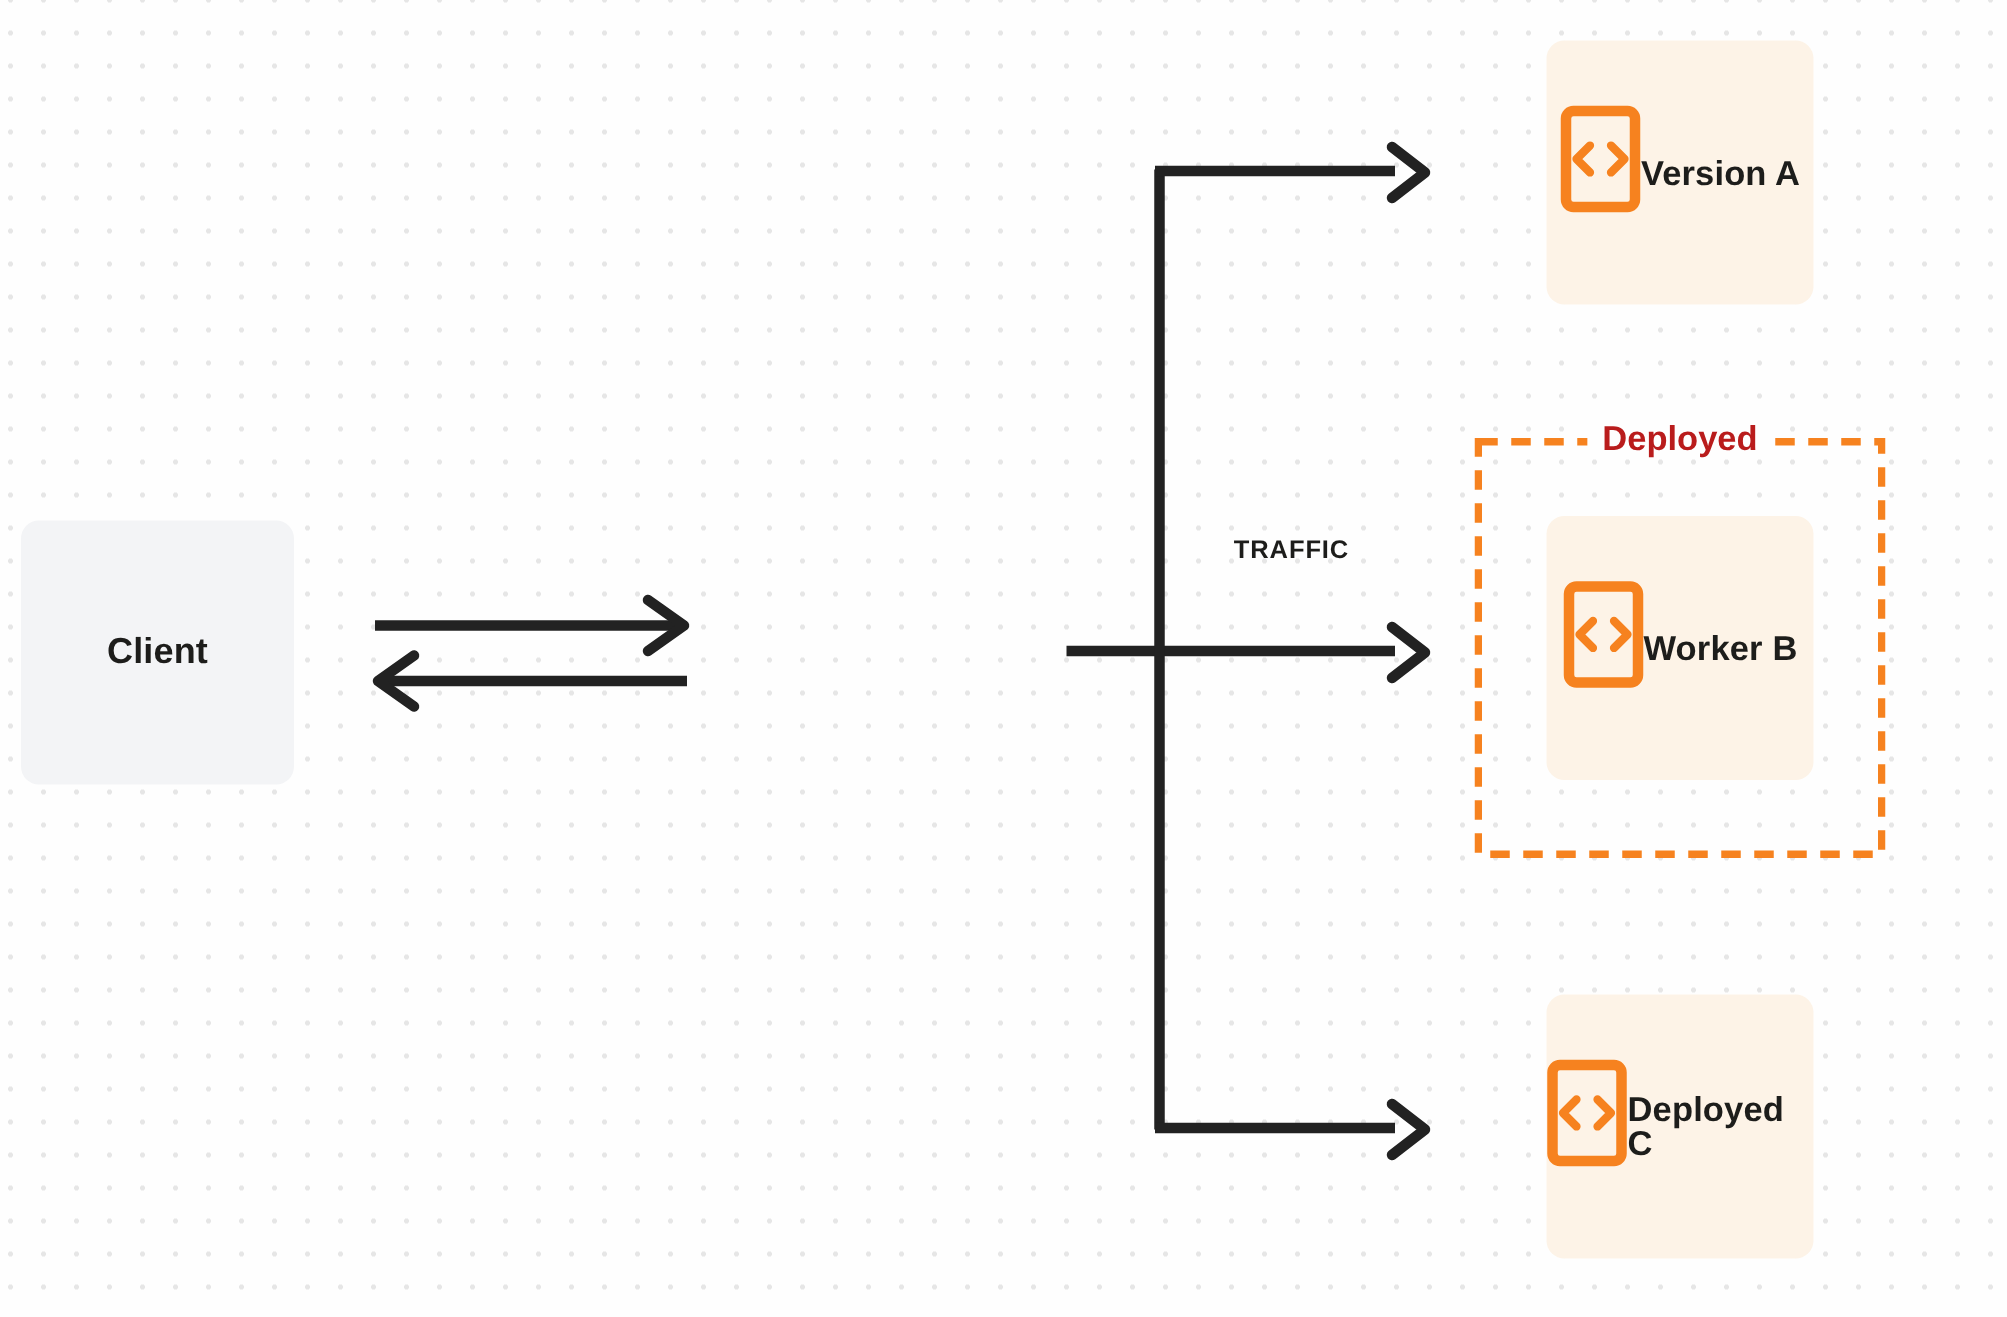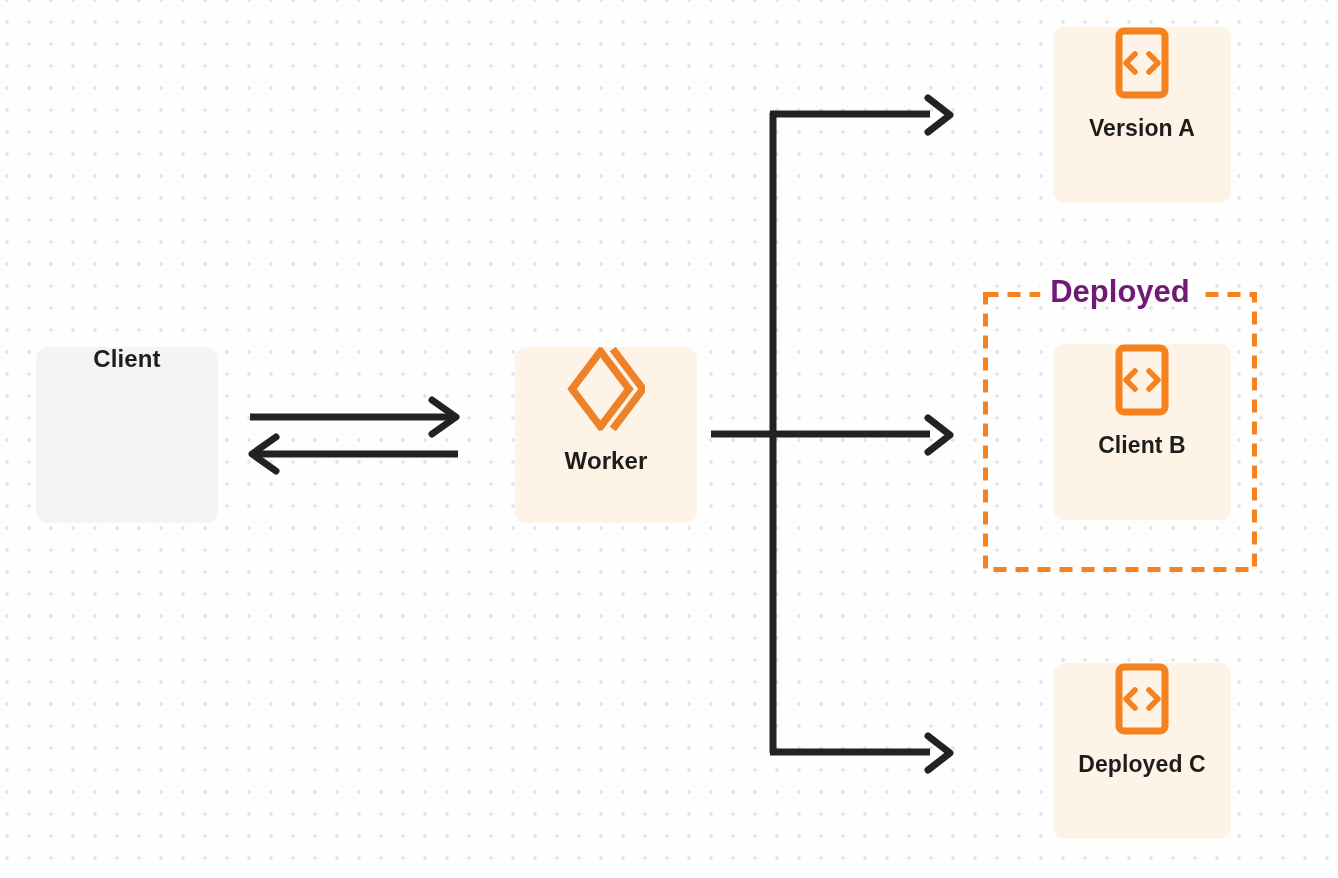--- a/index.html
+++ b/index.html
@@ -31,23 +31,23 @@
     top: 0;
     width: 1338px;
     height: 878px;
     pointer-events: none;
   }
 
   .node {
     position: absolute;
     box-sizing: border-box;
     display: flex;
-    flex-direction: column;
+    flex-direction: row;
     align-items: center;
-    margin-left: 22px;
+    justify-content: center;
   }
 
   .node-client {
     left: 14px;
     top: 347px;
     width: 182px;
     height: 176px;
     background: #f3f4f6;
     border-radius: 12px;
   }
@@ -109,22 +109,22 @@
     height: 280px;
   }
 
   .deployed-label {
     position: absolute;
     left: 50%;
     top: -14px;
     transform: translateX(-50%);
     padding: 0 10px;
     background: #fefefe;
-    color: #701a75;
-    font-size: 31px;
+    color: #b91c1c;
+    font-size: 23px;
     font-weight: bold;
     line-height: 28px;
     white-space: nowrap;
   }
 
   .traffic-label {
     position: absolute;
     left: 786px;
     top: 350px;
     width: 150px;
@@ -172,54 +172,41 @@
     <g>
       <line x1="770" y1="752" x2="930" y2="752" stroke="#222222" stroke-width="7" stroke-linecap="butt"></line>
       <polyline points="928,736 950,753 928,770" fill="none" stroke="#222222" stroke-width="7" stroke-linecap="round" stroke-linejoin="round"></polyline>
     </g>
   </svg>
 
   <div class="node node-client">
     <span class="node-label">Client</span>
   </div>
 
-  <div class="node node-worker">
-    <span class="icon-wrap">
-      <svg width="78" height="84" viewBox="0 0 78 84" xmlns="http://www.w3.org/2000/svg">
-
-        <polyline points="33,5 5,42 33,79" fill="none" stroke="#ee8229" stroke-width="7.5" stroke-linecap="square" stroke-linejoin="miter"></polyline>
-
-        <polyline points="34,5 62,42 34,79" fill="none" stroke="#ee8229" stroke-width="7.5" stroke-linecap="square" stroke-linejoin="miter"></polyline>
-
-        <polyline points="48,5 76,42 48,79" fill="none" stroke="#ee8229" stroke-width="7.5" stroke-linecap="square" stroke-linejoin="miter"></polyline>
-      </svg>
-    </span>
-    <span class="node-label">Worker</span>
-  </div>
 
   <div class="node node-version node-version-a">
     <span class="icon-wrap">
       <svg width="54" height="72" viewBox="0 0 54 72" xmlns="http://www.w3.org/2000/svg">
         <rect x="4" y="4" width="46" height="64" rx="5" ry="5" fill="none" stroke="#f6821f" stroke-width="7"></rect>
         <polyline points="20,27 11,36 20,45" fill="none" stroke="#f6821f" stroke-width="5.5" stroke-linecap="round" stroke-linejoin="round"></polyline>
         <polyline points="34,27 43,36 34,45" fill="none" stroke="#f6821f" stroke-width="5.5" stroke-linecap="round" stroke-linejoin="round"></polyline>
       </svg>
     </span>
     <span class="node-label">Version A</span>
   </div>
 
   <div class="node node-version node-version-b">
     <span class="icon-wrap">
       <svg width="54" height="72" viewBox="0 0 54 72" xmlns="http://www.w3.org/2000/svg">
         <rect x="4" y="4" width="46" height="64" rx="5" ry="5" fill="none" stroke="#f6821f" stroke-width="7"></rect>
         <polyline points="20,27 11,36 20,45" fill="none" stroke="#f6821f" stroke-width="5.5" stroke-linecap="round" stroke-linejoin="round"></polyline>
         <polyline points="34,27 43,36 34,45" fill="none" stroke="#f6821f" stroke-width="5.5" stroke-linecap="round" stroke-linejoin="round"></polyline>
       </svg>
     </span>
-    <span class="node-label">Client B</span>
+    <span class="node-label">Worker B</span>
   </div>
 
   <div class="node node-version node-version-c">
     <span class="icon-wrap">
       <svg width="54" height="72" viewBox="0 0 54 72" xmlns="http://www.w3.org/2000/svg">
         <rect x="4" y="4" width="46" height="64" rx="5" ry="5" fill="none" stroke="#f6821f" stroke-width="7"></rect>
         <polyline points="20,27 11,36 20,45" fill="none" stroke="#f6821f" stroke-width="5.5" stroke-linecap="round" stroke-linejoin="round"></polyline>
         <polyline points="34,27 43,36 34,45" fill="none" stroke="#f6821f" stroke-width="5.5" stroke-linecap="round" stroke-linejoin="round"></polyline>
       </svg>
     </span>
@@ -227,15 +214,16 @@
   </div>
 
   <div class="deployed-group">
     <svg class="deployed-border" width="274" height="280" viewBox="0 0 274 280" xmlns="http://www.w3.org/2000/svg">
       <rect x="2.5" y="2.5" width="269" height="275" fill="none" stroke="#f6821f" stroke-width="5" stroke-dasharray="13 9" stroke-linecap="butt"></rect>
     </svg>
     <span class="deployed-label">Deployed</span>
   </div>
 
   <div class="traffic-label">
+    <div>TRAFFIC</div>
   </div>
 
 </div>
 
 </body></html>

